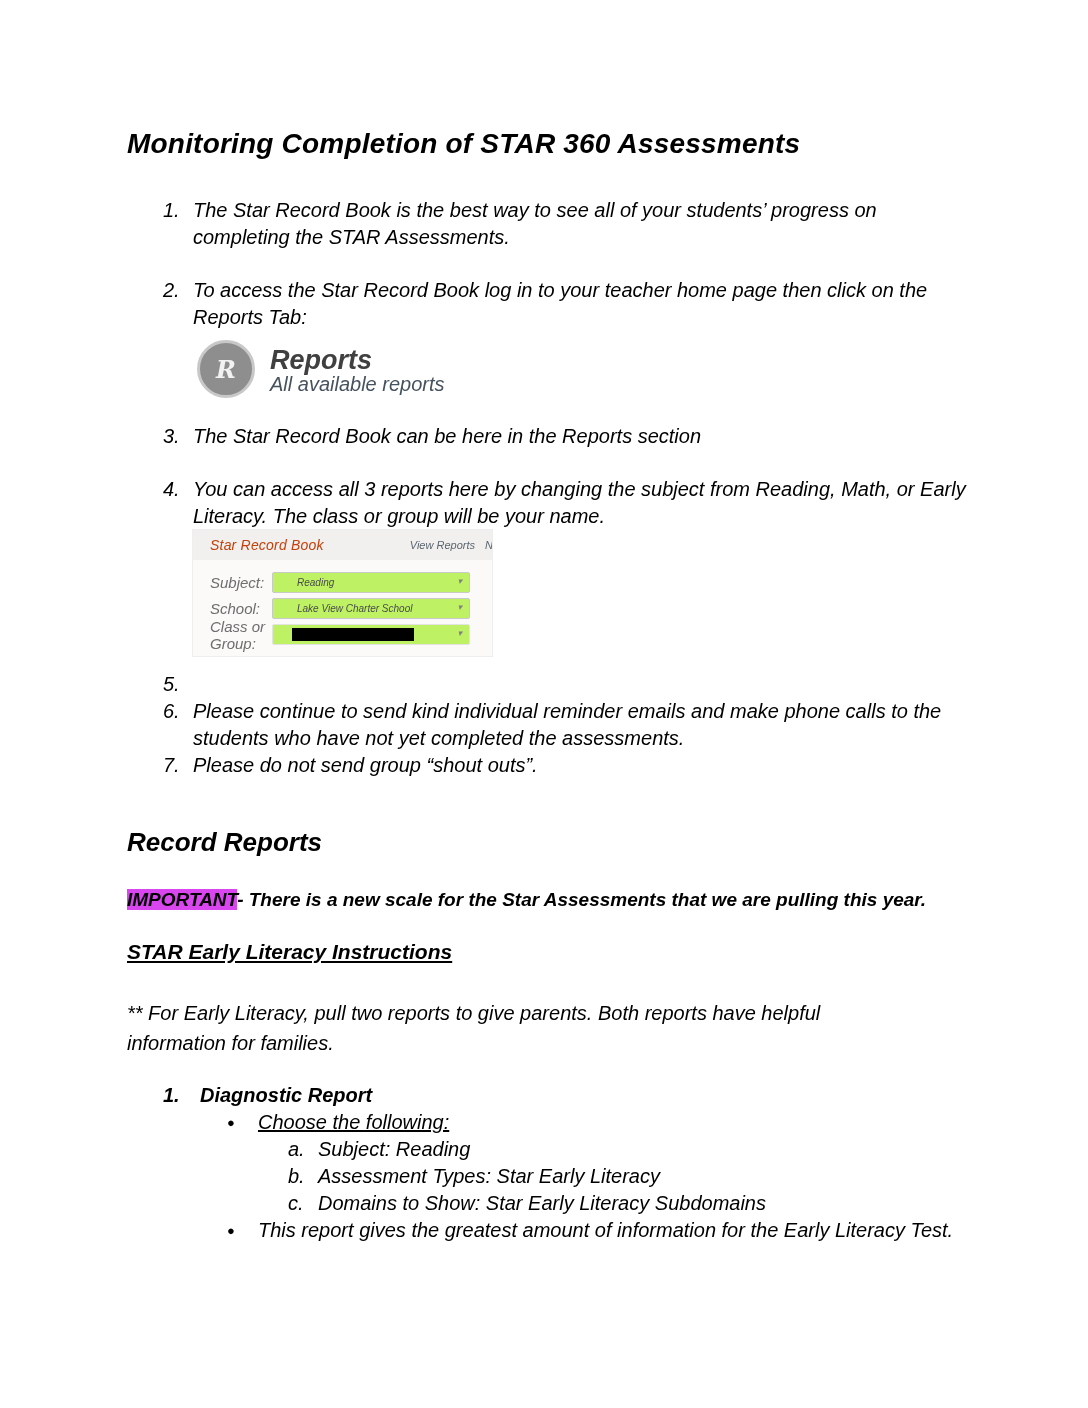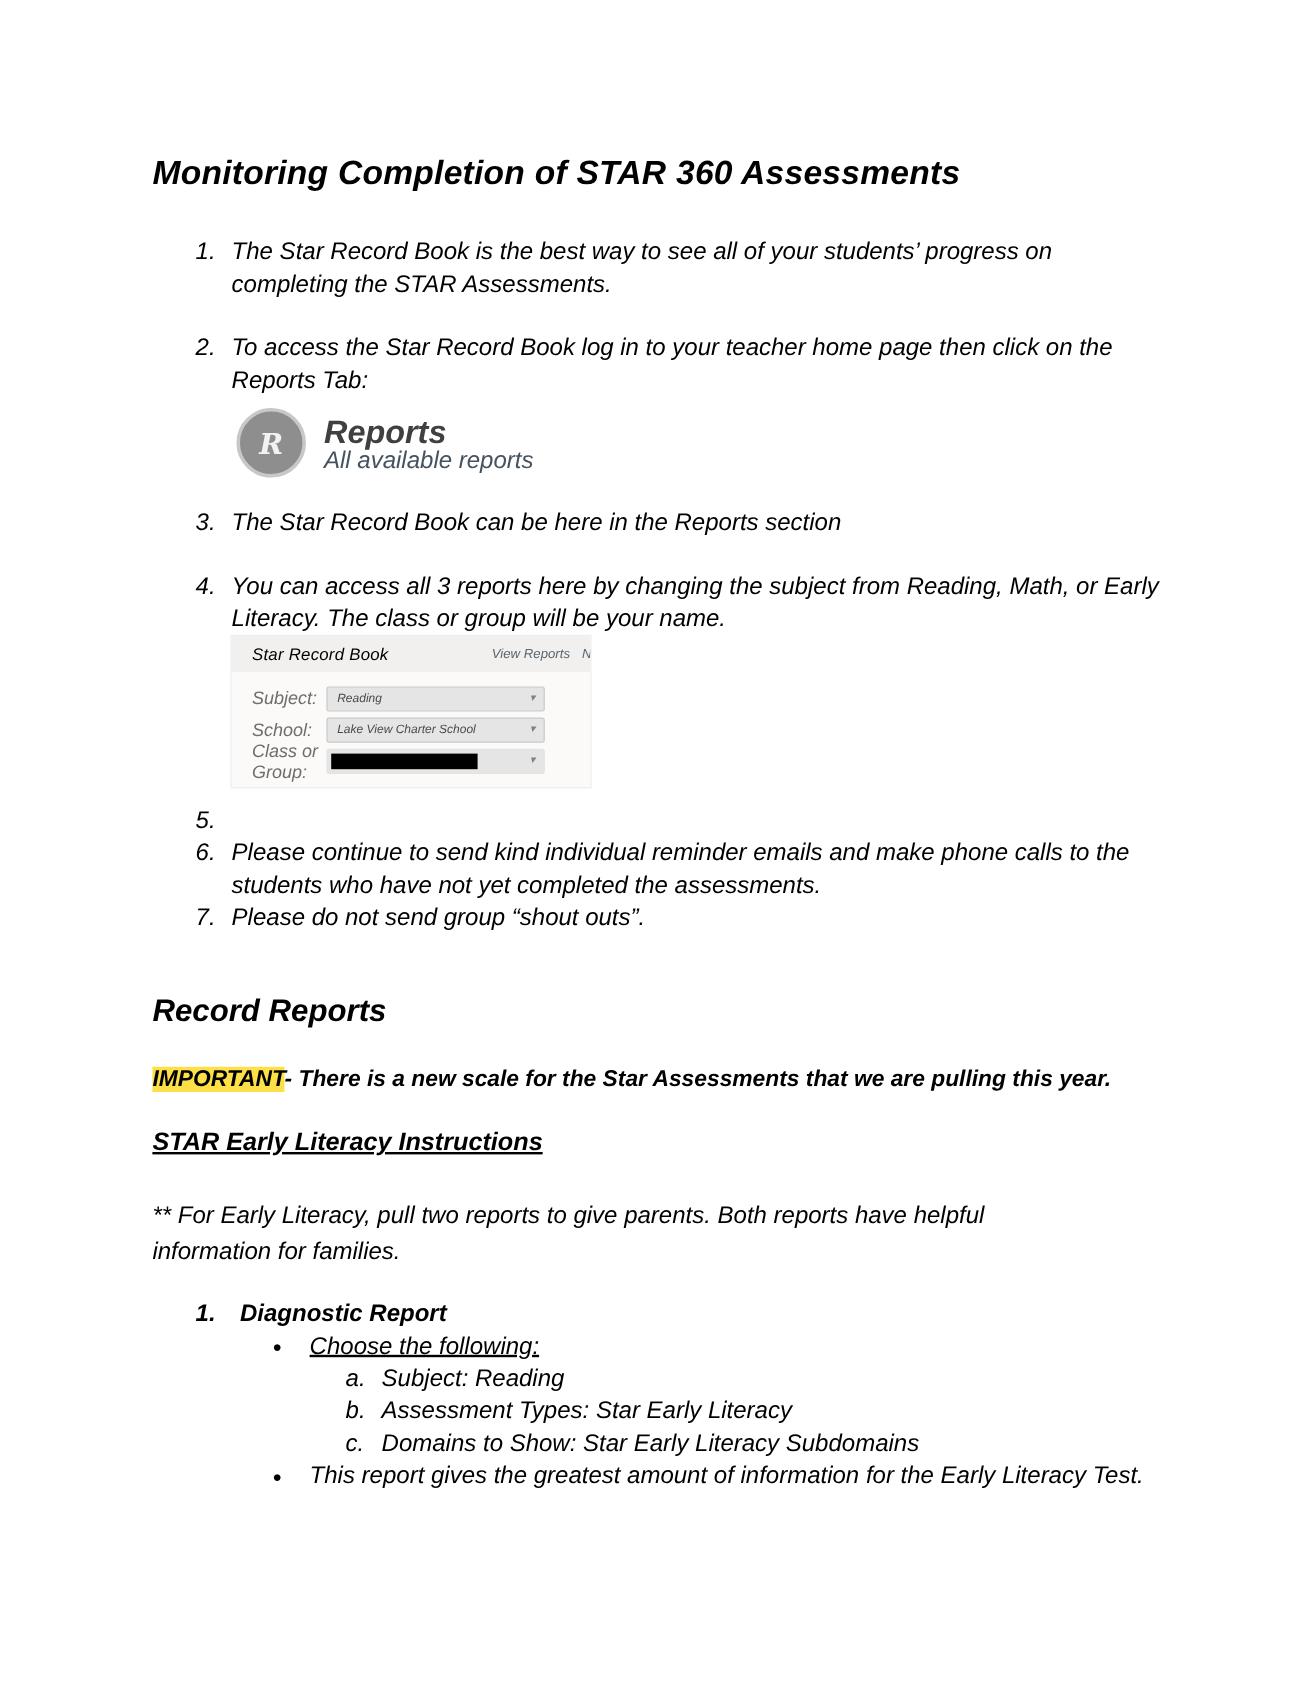--- a/index.html
+++ b/index.html
@@ -32,38 +32,38 @@
 
   
   .record-book {
     margin:0 0 0 66px; width:299px; height:126px; background:#fbfaf9;
     box-shadow:0 0 0 1px #eeeeee; font-family:"Liberation Sans", sans-serif;
   }
   .rb-header {
     height:30px; background:#f1f0ee; display:flex; align-items:center;
     justify-content:space-between; padding:0 0 0 17px; overflow:hidden;
   }
-  .rb-title { font-size:14px; color:#000000; letter-spacing:0.2px; }
+  .rb-title { font-size:14px; color:#c2410c; letter-spacing:0.2px; }
   .rb-right { display:flex; align-items:flex-end; }
   .rb-link { font-size:11px; color:#5a6570; }
   .rb-partial { font-size:11px; color:#5a6570; width:7px; margin-left:10px; overflow:hidden; display:inline-block; }
   .rb-body { padding-top:12px; display:flex; flex-direction:column; gap:5px; }
   .rb-row { display:flex; align-items:center; padding-left:17px; height:21px; }
   .rb-label { width:62px; flex:0 0 62px; font-size:15px; color:#6e6e6e; }
   .rb-select {
-    width:180px; height:19px; background:#e5e5e5; border:1px solid #c9c9c9;
-    border-radius:2px; position:relative; display:flex; align-items:center;
+    width:180px; height:19px; background:#bef264; border:1px solid #c9c9c9;
+    border-radius:2px; position:relative; display:flex; align-items:center;padding-left:16px;
   }
   .rb-value { font-size:10px; color:#4a4a4a; padding-left:8px; }
   .rb-caret { position:absolute; right:7px; top:3px; font-size:9px; color:#808080; }
   .redact-bar { width:122px; height:13px; background:#000000; margin-left:3px; }
 
   .h2 { font-size:26px; font-weight:bold; line-height:30px; margin:48px 0 0 0; }
   .important-line { margin-top:29px; font-size:19px; font-weight:bold; line-height:27px; white-space:nowrap; }
-  .hl { background:#fde047; }
+  .hl { background:#d946ef; }
   .h3 { font-size:21px; font-weight:bold; line-height:27px; margin:25px 0 0 0; text-decoration:underline; }
   .note { margin-top:33px; font-size:20px; line-height:30px; white-space:pre-wrap; }
 
   .diag-head { display:flex; margin-top:24px; padding-left:36px; font-size:20px; line-height:27px; font-weight:bold; }
   .diag-num { width:37px; flex:0 0 37px; }
   .bullet-row { display:flex; padding-left:100px; font-size:20px; line-height:27px; }
   .bullet-glyph { width:31px; flex:0 0 31px; font-size:13px; line-height:27px; }
   .underlined { text-decoration:underline; }
   .letter-row { display:flex; padding-left:161px; font-size:20px; line-height:27px; }
   .letter { width:30px; flex:0 0 30px; }

